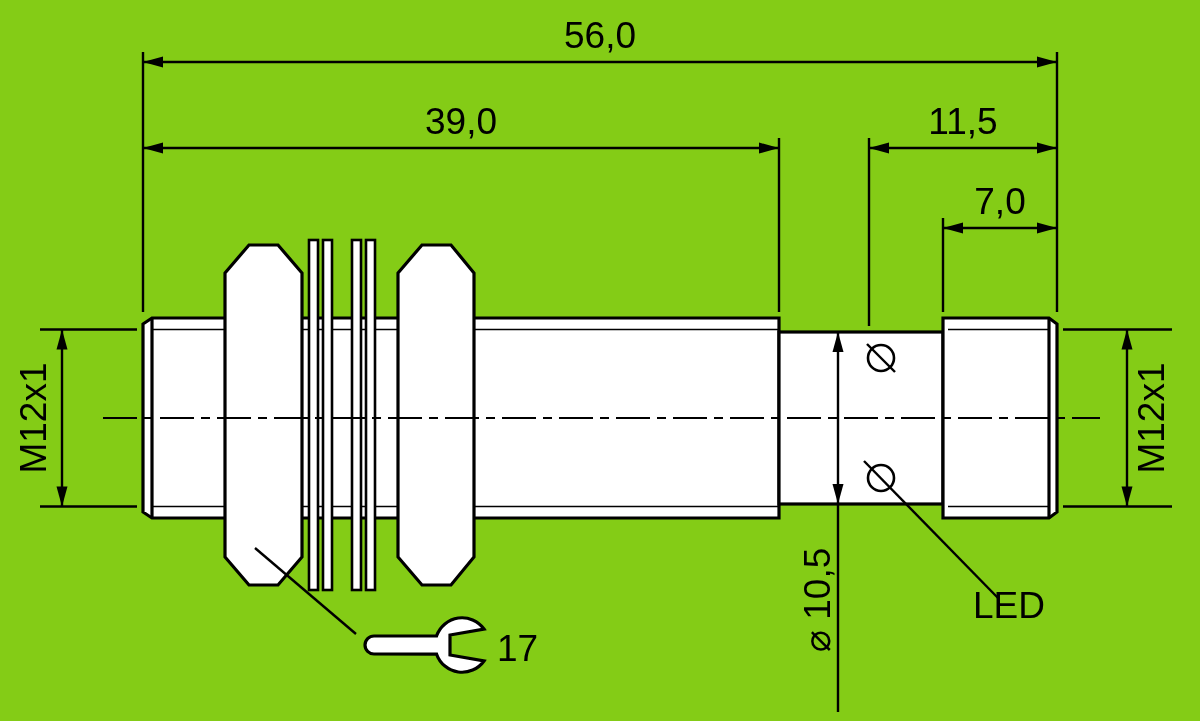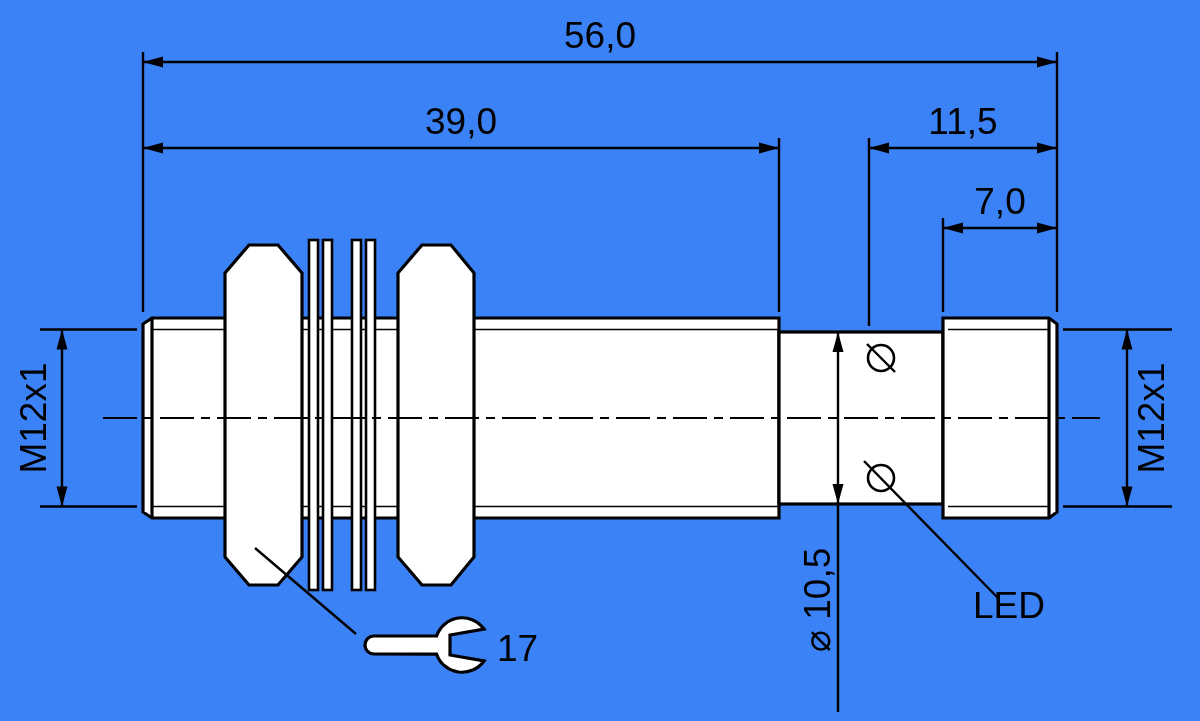--- a/index.html
+++ b/index.html
@@ -1,16 +1,16 @@
 <!DOCTYPE html>
 <html><head>
 <meta charset="utf-8">
 <style>
   html,body{margin:0;padding:0;background:#ffffff;}
-  .stage{position:relative;width:1200px;height:721px;background:#3b82f6;overflow:hidden;}
+  .stage{position:relative;width:1200px;height:721px;background:#84cc16;overflow:hidden;}
   svg{display:block;}
   .obj{stroke:#000;stroke-width:3.2;fill:none;stroke-linejoin:miter;stroke-linecap:butt;}
   .fillw{fill:#fff;stroke:#000;stroke-width:3.2;stroke-linejoin:miter;}
   .thin{stroke:#000;stroke-width:1.7;fill:none;}
   .dim{stroke:#000;stroke-width:2.4;fill:none;stroke-linecap:butt;}
   .arrow{fill:#000;stroke:none;}
   .cl{stroke:#000;stroke-width:2;fill:none;stroke-dasharray:34 7 9 7;}
   .washer{stroke-width:2.6;}
   .ledc{stroke-width:2.6;}
   text{font-family:"Liberation Sans","DejaVu Sans",sans-serif;font-size:37px;fill:#000;}

